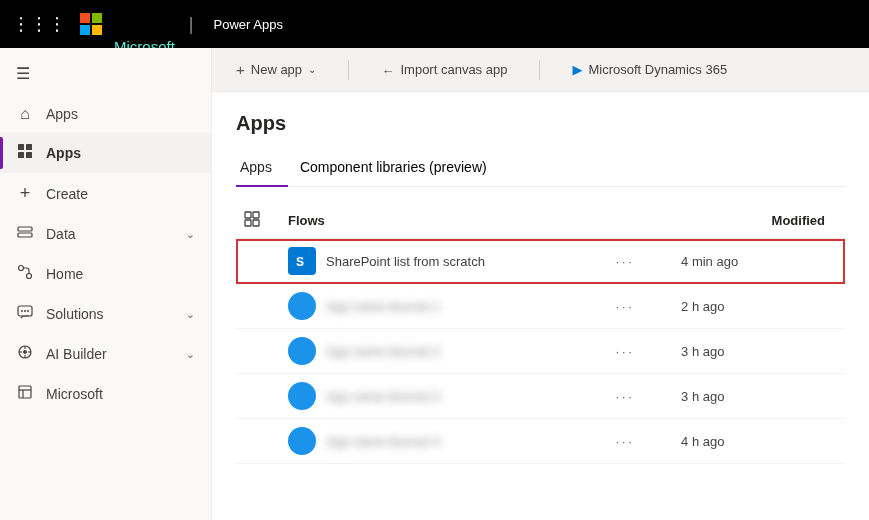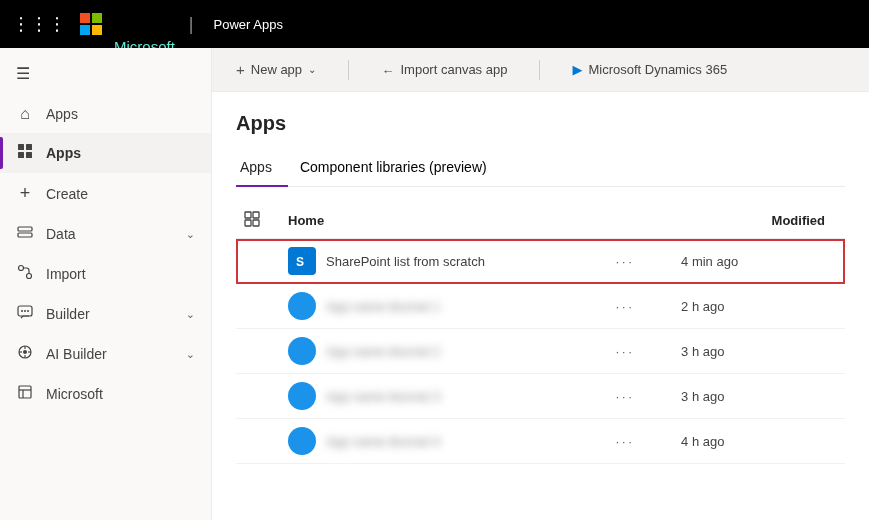--- a/index.html
+++ b/index.html
@@ -242,33 +242,33 @@
       <span class="chevron">⌄</span>
     </div>
     <div class="sidebar-item">
       <span class="icon">
         <svg width="16" height="16" viewBox="0 0 16 16" fill="none">
             <circle cx="4" cy="4" r="2.5" stroke="#444" stroke-width="1.2" fill="none"></circle>
             <circle cx="12" cy="12" r="2.5" stroke="#444" stroke-width="1.2" fill="none"></circle>
             <path d="M6.5 4h3C11 4 12 5 12 6.5v3" stroke="#444" stroke-width="1.2"></path>
           </svg>
       </span>
-      <span>Import</span>
+      <span>Home</span>
     </div>
     <div class="sidebar-item">
       <span class="icon">
         <svg width="16" height="16" viewBox="0 0 16 16" fill="none">
             <rect x="1" y="2" width="14" height="10" rx="2" stroke="#444" stroke-width="1.2" fill="none"></rect>
             <path d="M4 14l2-2h6" stroke="#444" stroke-width="1.2"></path>
             <circle cx="5" cy="7" r="1" fill="#444"></circle>
             <circle cx="8" cy="7" r="1" fill="#444"></circle>
             <circle cx="11" cy="7" r="1" fill="#444"></circle>
           </svg>
       </span>
-      <span>Builder</span>
+      <span>Solutions</span>
       <span class="chevron">⌄</span>
     </div>
     <div class="sidebar-item">
       <span class="icon">
         <svg width="16" height="16" viewBox="0 0 16 16" fill="none">
             <circle cx="8" cy="8" r="6" stroke="#444" stroke-width="1.2" fill="none"></circle>
             <circle cx="8" cy="8" r="2" fill="#444"></circle>
             <line x1="8" y1="2" x2="8" y2="5" stroke="#444" stroke-width="1.2"></line>
             <line x1="8" y1="11" x2="8" y2="14" stroke="#444" stroke-width="1.2"></line>
             <line x1="2" y1="8" x2="5" y2="8" stroke="#444" stroke-width="1.2"></line>
@@ -324,21 +324,21 @@
             <th class="col-name" style="width:40px;padding-left:8px;">
               <span style="font-size:14px;cursor:pointer;">
                 <svg width="16" height="16" viewBox="0 0 16 16" fill="none">
                     <rect x="1" y="1" width="6" height="6" rx="0.5" stroke="#444" stroke-width="1.3" fill="none"></rect>
                     <rect x="9" y="1" width="6" height="6" rx="0.5" stroke="#444" stroke-width="1.3" fill="none"></rect>
                     <rect x="1" y="9" width="6" height="6" rx="0.5" stroke="#444" stroke-width="1.3" fill="none"></rect>
                     <rect x="9" y="9" width="6" height="6" rx="0.5" stroke="#444" stroke-width="1.3" fill="none"></rect>
                   </svg>
               </span>
             </th>
-            <th class="col-name">Home</th>
+            <th class="col-name">Flows</th>
             <th></th>
             <th class="col-modified">Modified</th>
           </tr>
         </thead>
         <tbody id="apps-tbody">
         <tr style="outline: rgb(209, 52, 56) solid 2px; outline-offset: -2px;">
               <td style="padding-left: 8px; width: 40px;"></td>
               <td>
                 <div class="app-row-inner">
                   <div class="app-icon sharepoint">

